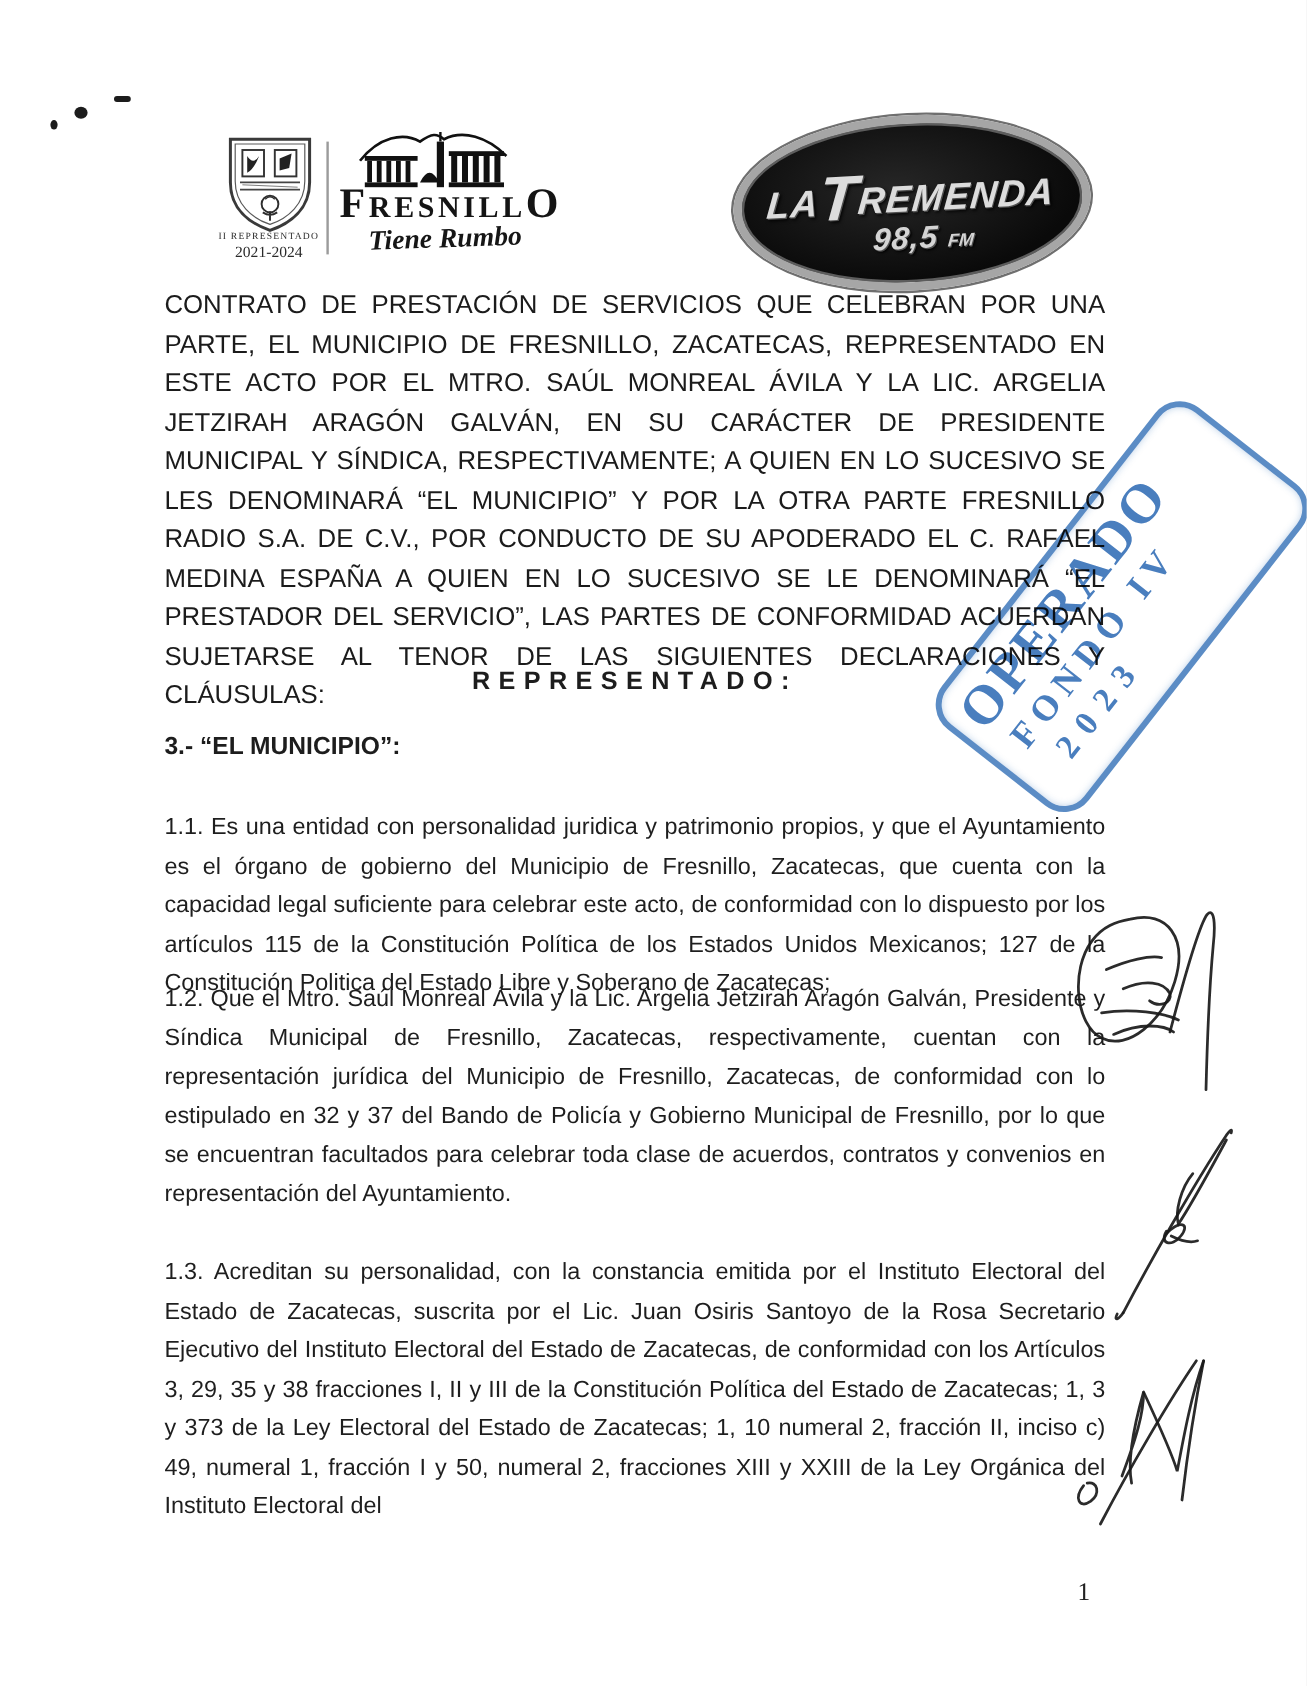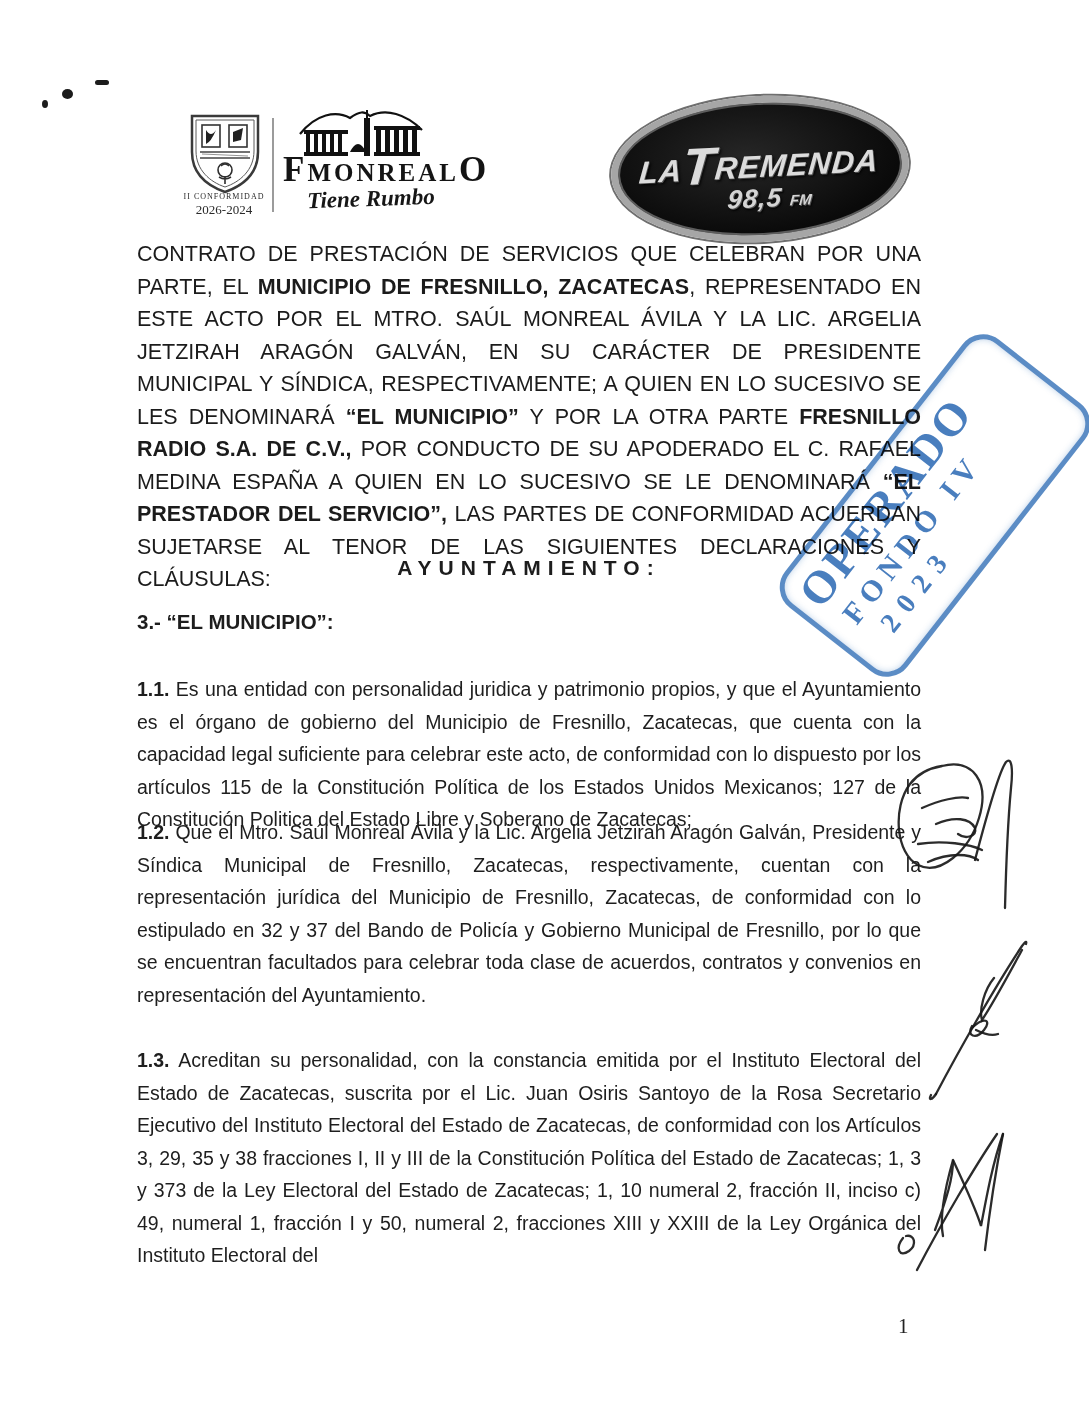--- a/index.html
+++ b/index.html
@@ -47,21 +47,21 @@
     text-shadow:1px 1px 0 #4f4f4f,2px 2px 2px #000;
     transform:skewX(-8deg);font-size:26px;letter-spacing:1px;
   }
   .radio-freq .unit{font-size:15px;letter-spacing:0;}
   
   .textcol{position:absolute;left:137px;width:784px;}
   .intro{
     top:238px;font-size:21.5px;line-height:32.5px;text-align:justify;
     color:#1b1b1b;
   }
-  .b{font-weight:700;}
+  .b{font-weight:400;}
   .decl-heading{
     top:556px;text-align:center;font-weight:700;font-size:21px;letter-spacing:7px;
   }
   .sec-heading{
     top:610px;font-weight:700;font-size:20.5px;
   }
   .para{
     font-size:19.5px;line-height:32.5px;text-align:justify;color:#1e1e1e;
   }
   .p11{top:660px;margin-top:13px;}
@@ -105,22 +105,22 @@
     <rect x="43" y="13" width="18" height="22" fill="none" stroke="#333" stroke-width="1.6"></rect>
     <path d="M20,18 q5,8 10,0 q-5,12 -10,14 Z" fill="#222"></path>
     <path d="M47,20 l10,-4 l-2,12 l-8,2 Z" fill="#222"></path>
     <path d="M14,40 H64 M14,46 H64" stroke="#444" stroke-width="1.4"></path>
     <path d="M16,42 l46,2" stroke="#777" stroke-width=".8"></path>
     <circle cx="39" cy="58" r="7" fill="none" stroke="#2d2d2d" stroke-width="1.6"></circle>
     <path d="M39,64 v8 M33,65 q6,4 12,0" stroke="#2d2d2d" stroke-width="1.6" fill="none"></path>
     <path d="M35,54 q4,-4 8,0" stroke="#2d2d2d" stroke-width="1.2" fill="none"></path>
   </svg>
   <div class="crest-caption">
-    <div class="crest-line1">II CONFORMIDAD</div>
-    <div class="crest-line2">2026-2024</div>
+    <div class="crest-line1">II REPRESENTADO</div>
+    <div class="crest-line2">2021-2024</div>
   </div>
 
   <div class="logo-divider"></div>
 
   <svg class="building" width="126" height="50" viewBox="0 0 126 50">
     <path d="M2,26 C18,6 38,2 52,10 C62,3 66,3 72,8 C88,0 108,6 124,22" fill="none" stroke="#111" stroke-width="2.2"></path>
     <rect x="6" y="22" width="44" height="4" fill="#111"></rect>
     <rect x="6" y="44" width="44" height="4" fill="#111"></rect>
     <rect x="8" y="26" width="4" height="18" fill="#111"></rect>
     <rect x="16" y="26" width="4" height="18" fill="#111"></rect>
@@ -132,31 +132,31 @@
     <path d="M69,2 v8" stroke="#111" stroke-width="2"></path>
     <rect x="76" y="18" width="46" height="4" fill="#111"></rect>
     <rect x="76" y="44" width="46" height="4" fill="#111"></rect>
     <rect x="78" y="22" width="5" height="22" fill="#111"></rect>
     <rect x="87" y="22" width="5" height="22" fill="#111"></rect>
     <rect x="96" y="22" width="5" height="22" fill="#111"></rect>
     <rect x="105" y="22" width="5" height="22" fill="#111"></rect>
     <rect x="114" y="22" width="5" height="22" fill="#111"></rect>
   </svg>
 
-  <div class="city-wordmark"><span class="big">F</span><span>MONREAL</span><span class="big">O</span></div>
+  <div class="city-wordmark"><span class="big">F</span><span>RESNILL</span><span class="big">O</span></div>
   <div class="slogan">Tiene Rumbo</div>
 
   <div class="radio-logo">
     <div class="radio-wordmark"><span>LA</span><span class="t-big">T</span><span>REMENDA</span></div>
     <div class="radio-freq"><span>98,5</span>&nbsp;<span class="unit">FM</span></div>
   </div>
 
   <div class="textcol intro" style="position:absolute;"><span>CONTRATO DE PRESTACIÓN DE SERVICIOS QUE CELEBRAN POR UNA PARTE, EL </span><span class="b">MUNICIPIO DE FRESNILLO, ZACATECAS</span><span>, REPRESENTADO EN ESTE ACTO POR EL MTRO. SAÚL MONREAL ÁVILA Y LA LIC. ARGELIA JETZIRAH ARAGÓN GALVÁN, EN SU CARÁCTER DE PRESIDENTE MUNICIPAL Y SÍNDICA, RESPECTIVAMENTE; A QUIEN EN LO SUCESIVO SE LES DENOMINARÁ </span><span class="b">“EL MUNICIPIO”</span><span> Y POR LA OTRA PARTE </span><span class="b">FRESNILLO RADIO S.A. DE C.V.,</span><span> POR CONDUCTO DE SU APODERADO EL C. RAFAEL MEDINA ESPAÑA A QUIEN EN LO SUCESIVO SE LE DENOMINARÁ </span><span class="b">“EL PRESTADOR DEL SERVICIO”,</span><span> LAS PARTES DE CONFORMIDAD ACUERDAN SUJETARSE AL TENOR DE LAS SIGUIENTES DECLARACIONES Y CLÁUSULAS:</span></div>
 
-  <div class="textcol decl-heading" style="position:absolute;">AYUNTAMIENTO:</div>
+  <div class="textcol decl-heading" style="position:absolute;">REPRESENTADO:</div>
 
   <div class="textcol sec-heading" style="position:absolute;">3.- “EL MUNICIPIO”:</div>
 
   <div class="textcol para p11" style="position:absolute;"><span class="b">1.1.</span><span> Es una entidad con personalidad juridica y patrimonio propios, y que el Ayuntamiento es el órgano de gobierno del Municipio de Fresnillo, Zacatecas, que cuenta con la capacidad legal suficiente para celebrar este acto, de conformidad con lo dispuesto por los artículos 115 de la Constitución Política de los Estados Unidos Mexicanos; 127 de la Constitución Politica del Estado Libre y Soberano de Zacatecas;</span></div>
 
   <div class="textcol para p12" style="position:absolute;"><span class="b">1.2.</span><span> Que el Mtro. Saúl Monreal Ávila y la Lic. Argelia Jetzirah Aragón Galván, Presidente y Síndica Municipal de Fresnillo, Zacatecas, respectivamente, cuentan con la representación jurídica del Municipio de Fresnillo, Zacatecas, de conformidad con lo estipulado en  32 y 37 del Bando de Policía y Gobierno Municipal de Fresnillo, por lo que se encuentran facultados para celebrar toda clase de acuerdos, contratos y convenios en representación del Ayuntamiento.</span></div>
 
   <div class="textcol para p13" style="position:absolute;"><span class="b">1.3.</span><span> Acreditan su personalidad, con la constancia emitida por el Instituto Electoral del Estado de Zacatecas, suscrita por el Lic. Juan Osiris Santoyo de la Rosa Secretario Ejecutivo del Instituto Electoral del Estado de Zacatecas, de conformidad con los Artículos 3, 29, 35 y 38 fracciones I, II y III de la Constitución Política del Estado de Zacatecas; 1, 3 y 373 de la Ley Electoral del Estado de Zacatecas; 1, 10 numeral 2, fracción II, inciso c) 49, numeral 1, fracción I y 50, numeral 2, fracciones XIII y XXIII de la Ley Orgánica del Instituto Electoral del</span></div>
 
   <div class="stamp">

